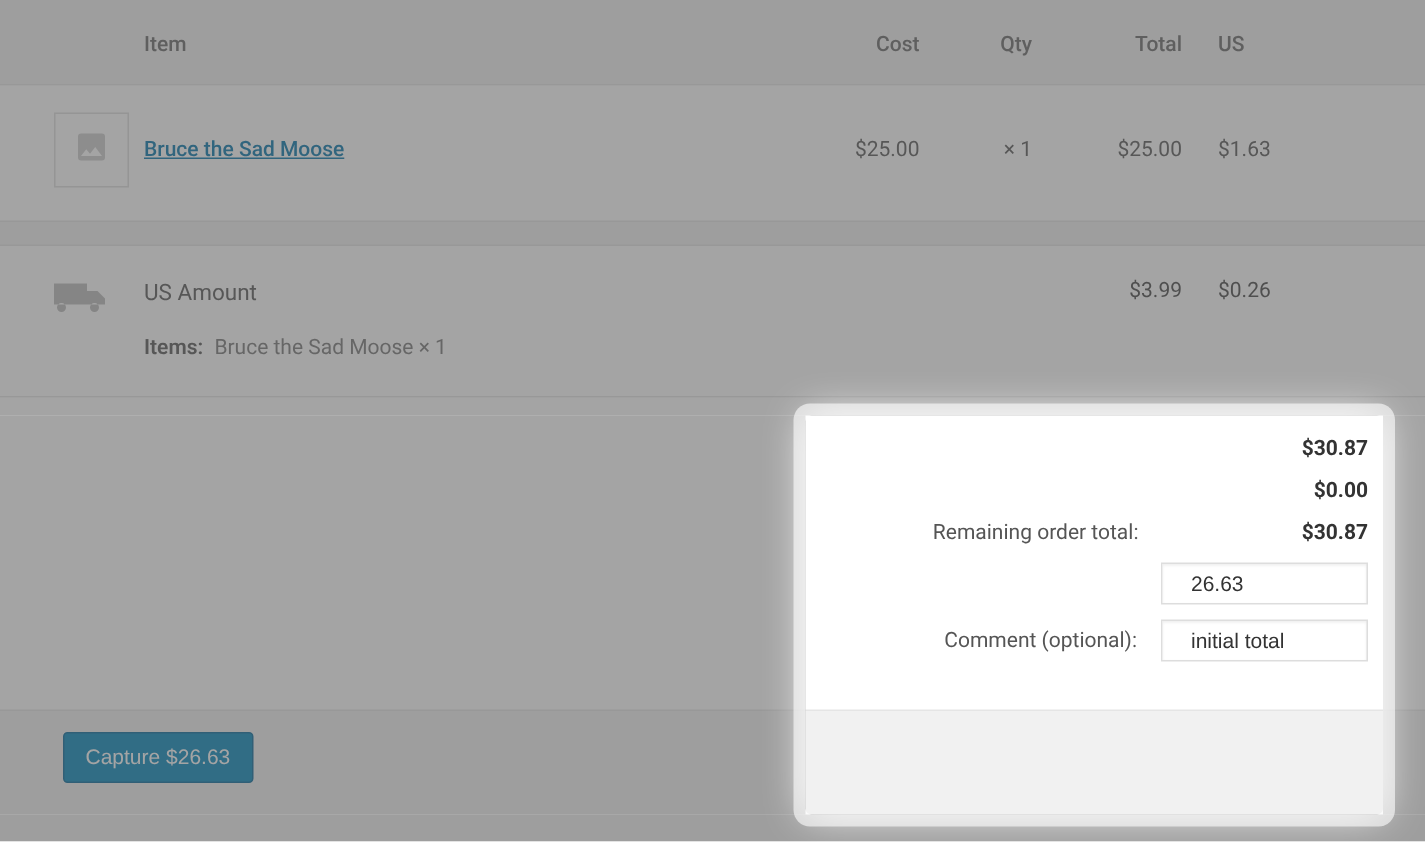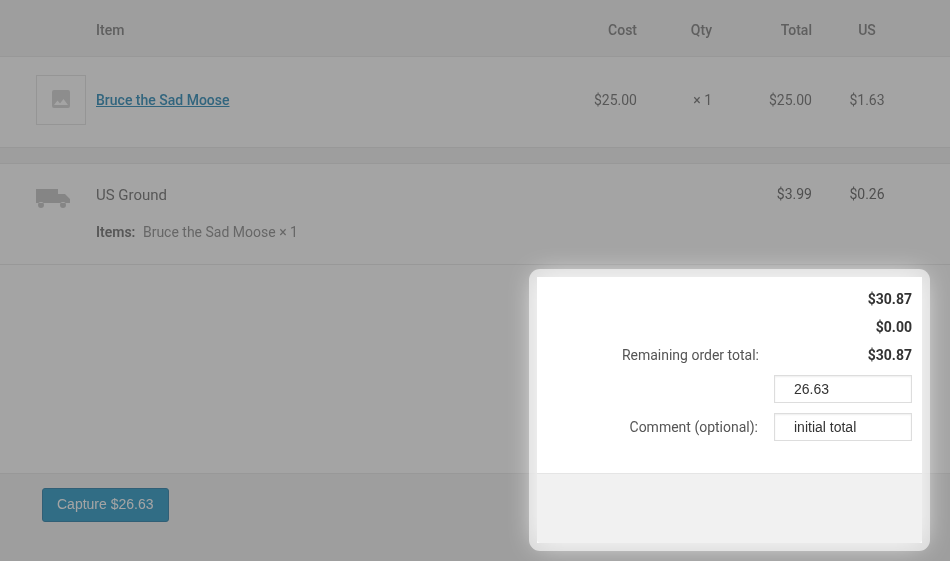--- a/index.html
+++ b/index.html
@@ -29,21 +29,21 @@
     padding: 22px 28px 18px 36px;
     color: #666;
     font-weight: 500;
     border-bottom: 1px solid #e5e5e5;
   }
   .col-thumb  { width: 60px; }
   .col-name   { flex: 1; }
   .col-cost   { width: 105px; text-align: right; }
   .col-qty    { width: 75px;  text-align: right; }
   .col-total  { width: 100px; text-align: right; }
-  .col-tax    { width: 110px; text-align: center; }
+  .col-tax    { width: 110px; text-align: left; margin-left: 24px; }
 
   
   .line-row {
     display: flex;
     align-items: center;
     padding: 18px 28px 22px 36px;
     border-bottom: 1px solid #e5e5e5;
     background: #fff;
   }
   .line-spacer {
@@ -229,21 +229,21 @@
 
   <div class="ship-row">
     <div class="icon-col">
       <span class="truck-icon">
         <svg viewBox="0 0 36 24">
             <path d="M0 3h22v14H0zM22 8h7l5 5v4H22zM5 22a3 3 0 1 0 0-6 3 3 0 0 0 0 6zm22 0a3 3 0 1 0 0-6 3 3 0 0 0 0 6z"></path>
           </svg>
       </span>
     </div>
     <div class="ship-main">
-      <div class="ship-name">US Ground</div>
+      <div class="ship-name">US Amount</div>
       <div class="ship-items-line">
         <span class="ship-items-label">Items:</span>
         <span>Bruce the Sad Moose × 1</span>
       </div>
     </div>
     <div class="col-cost"></div>
     <div class="col-qty"></div>
     <div class="col-total">$3.99</div>
     <div class="col-tax">$0.26</div>
   </div>

